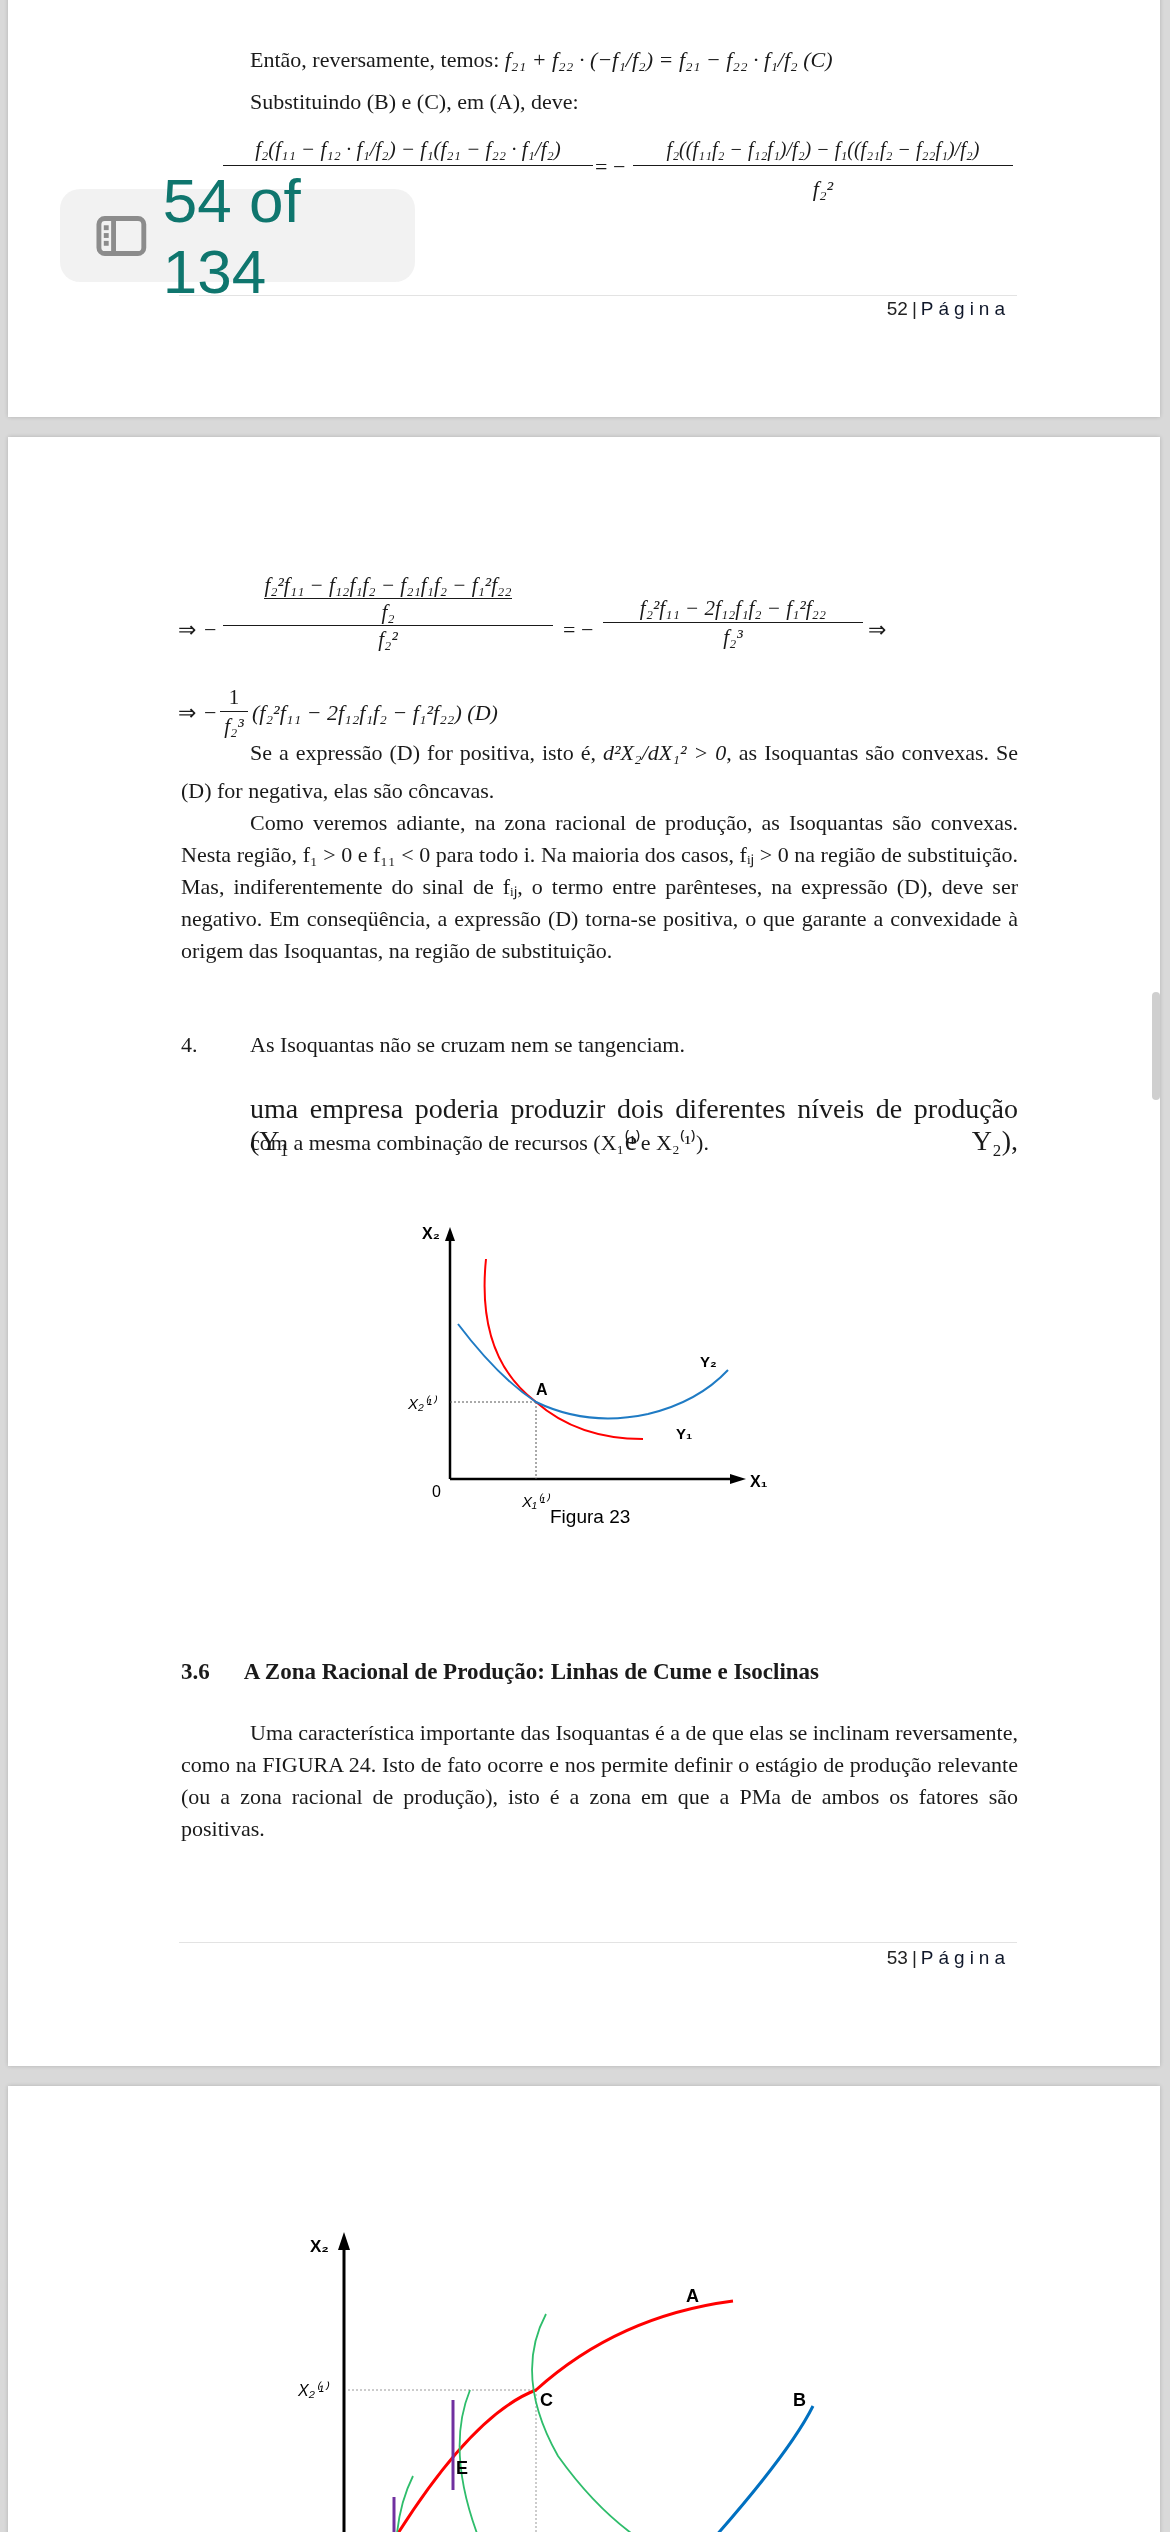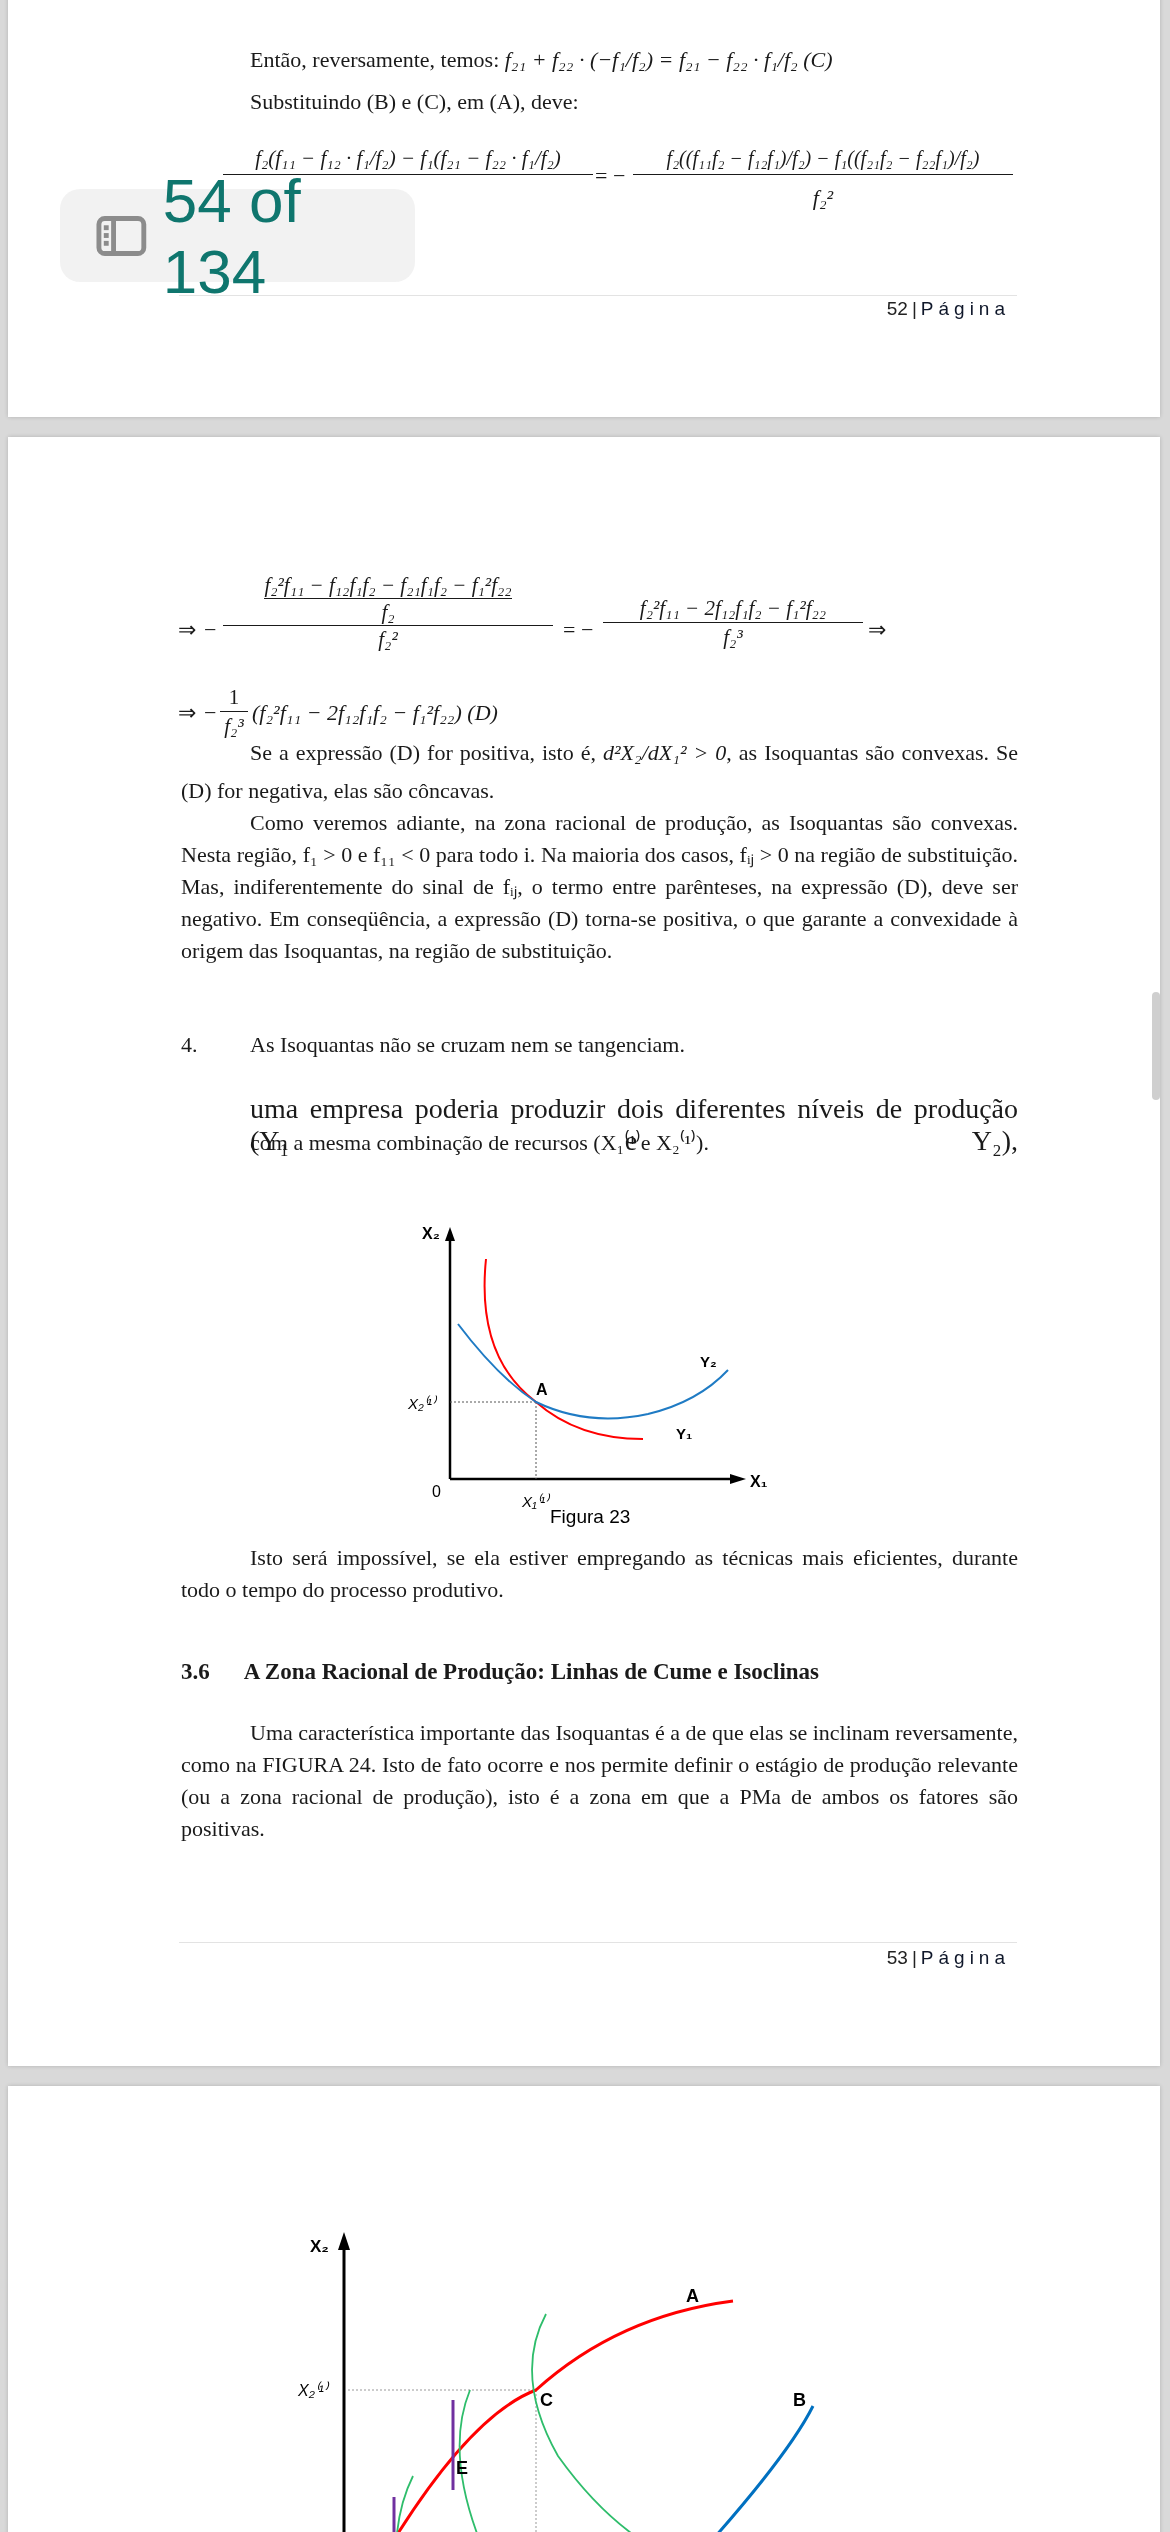--- a/index.html
+++ b/index.html
@@ -25,21 +25,21 @@
   svg text{font-family:"Liberation Sans",sans-serif;}
 </style>
 </head>
 <body>
 
 <div class="page p1">
   <div class="abs txt" style="left:242px;top:54px;">
     <span>Então, reversamente, temos: </span><i class="m">f₂₁ + f₂₂ · (−f₁/f₂) = f₂₁ − f₂₂ · f₁/f₂  (C)</i>
   </div>
   <div class="abs txt" style="left:242px;top:96px;">Substituindo (B) e (C), em (A), deve:</div>
-  <div class="abs" style="left:215px;top:152px;width:790px;height:90px;">
+  <div class="abs" style="left:215px;top:143px;width:790px;height:90px;">
     <div class="abs txt" style="left:0;top:0;width:370px;text-align:center;border-bottom:1.5px solid #1a1a1a;font-style:italic;font-size:21px;">f₂(f₁₁ − f₁₂ · f₁/f₂) − f₁(f₂₁ − f₂₂ · f₁/f₂)</div>
     <div class="abs txt" style="left:372px;top:18px;">= −</div>
     <div class="abs txt" style="left:410px;top:0;width:380px;text-align:center;border-bottom:1.5px solid #1a1a1a;font-style:italic;font-size:20px;">f₂((f₁₁f₂ − f₁₂f₁)/f₂) − f₁((f₂₁f₂ − f₂₂f₁)/f₂)</div>
     <div class="abs txt" style="left:410px;top:40px;width:380px;text-align:center;font-style:italic;">f₂²</div>
   </div>
   <div class="footer-line" style="top:305px;"></div>
   <div class="footer" style="top:308px;">
     <span class="num">52</span><span class="sep">|</span><span class="pg">Página</span>
   </div>
 </div>
@@ -96,21 +96,20 @@
     <path d="M98,42 Q88,140 148,185 Q190,222 255,222" fill="none" stroke="#ff0000" stroke-width="2"></path>
     <path d="M70,107 Q110,160 148,185 Q200,210 260,197 Q310,185 340,153" fill="none" stroke="#1f7bc4" stroke-width="2"></path>
     <text x="148" y="178" font-size="16" font-weight="bold">A</text>
     <text x="312" y="150" font-size="15" font-weight="bold">Y₂</text>
     <text x="288" y="222" font-size="15" font-weight="bold">Y₁</text>
     <text x="20" y="192" font-size="15" font-style="italic" font-family="Liberation Serif">X₂⁽¹⁾</text>
     <text x="134" y="290" font-size="15" font-style="italic" font-family="Liberation Serif">X₁⁽¹⁾</text>
     <text x="162" y="306" font-size="19" font-family="Liberation Serif">Figura 23</text>
   </svg>
 
-  <div class="just indent" style="top:1105px;">Isto será impossível, se ela estiver empregando as técnicas mais eficientes, durante todo o tempo do processo produtivo.</div>
 
   <div class="heading" style="top:1222px;">
     <span>3.6</span><span style="display:inline-block;width:34px;"></span><span>A Zona Racional de Produção: Linhas de Cume e Isoclinas</span>
   </div>
 
   <div class="just indent" style="top:1280px;">Uma característica importante das Isoquantas é a de que elas se inclinam reversamente, como na FIGURA 24. Isto de fato ocorre e nos permite definir o estágio de produção relevante (ou a zona racional de produção), isto é a zona em que a PMa de ambos os fatores são positivas.</div>
 
   <div class="footer-line" style="top:1505px;"></div>
   <div class="footer" style="top:1510px;">
     <span class="num">53</span><span class="sep">|</span><span class="pg">Página</span>

